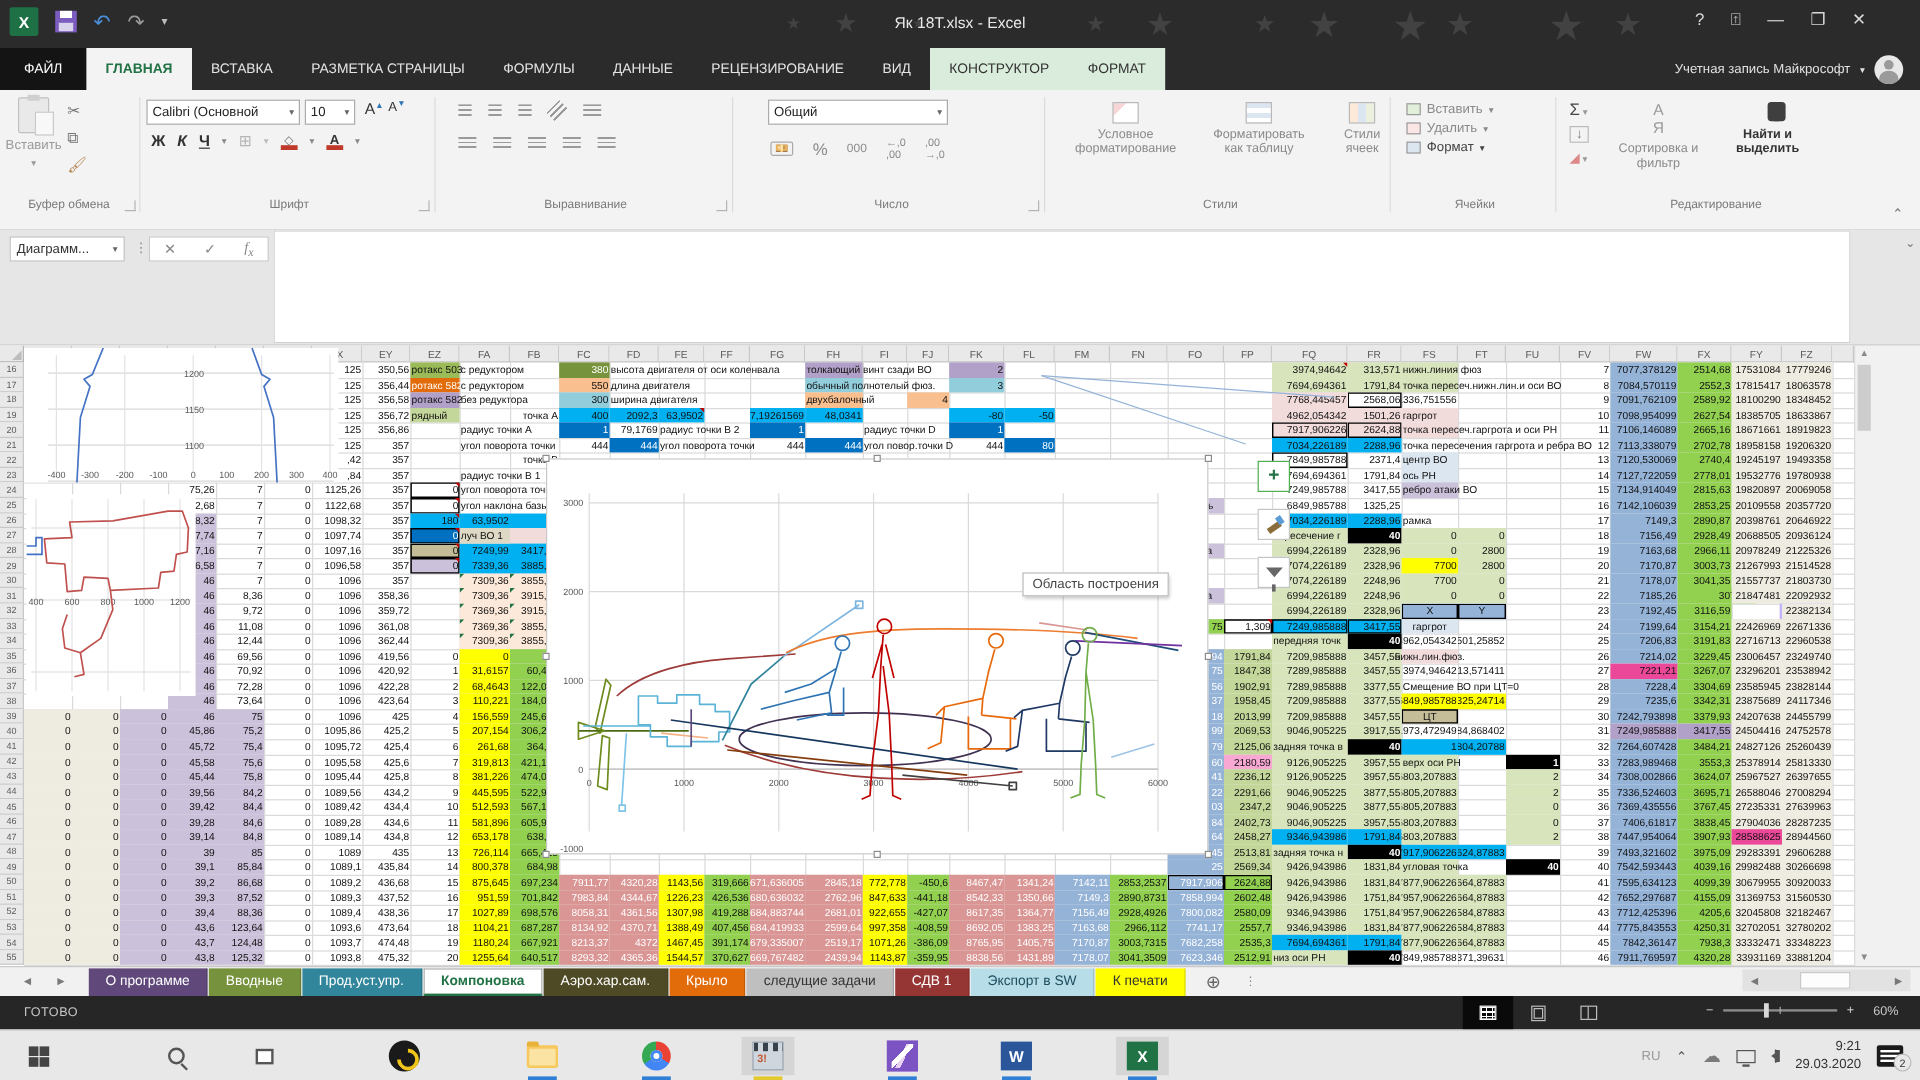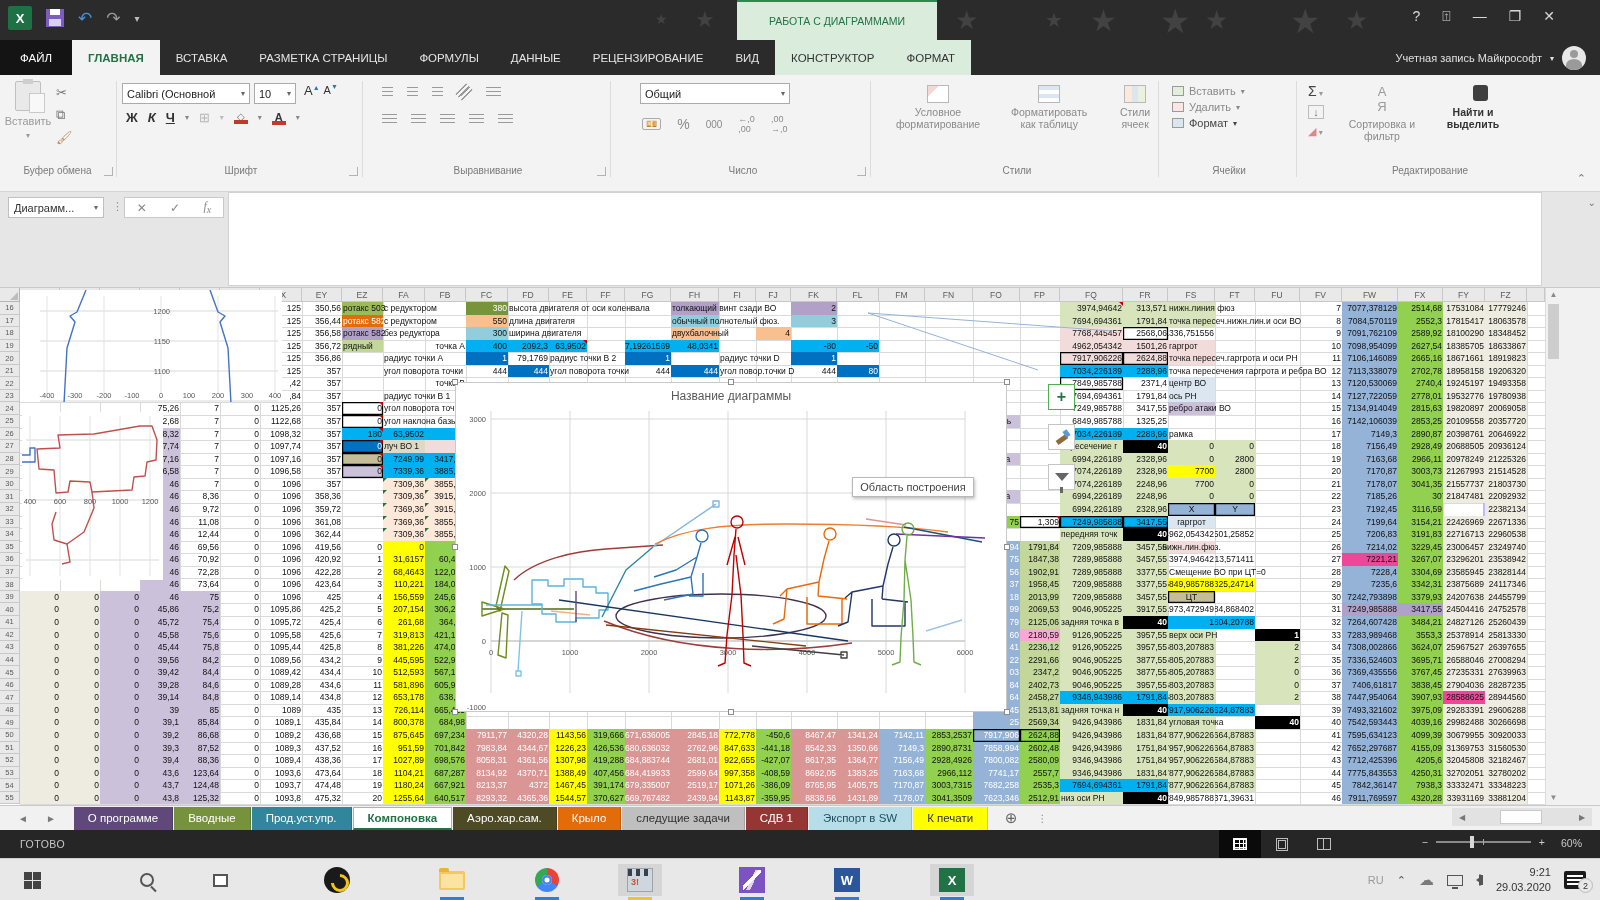--- a/index.html
+++ b/index.html
@@ -192,21 +192,20 @@
         <div class="star" style="left: 1345px; top: 5px; font-size: 26px;">★</div>
       </div>
     <div id="qat">
       <div class="xl-logo">X</div>
       <div class="save-ic"></div>
       <div class="undo-g">↶</div>
       <div class="redo-g">↷</div>
       <div class="qat-dd">▾</div>
     </div>
     <div id="title-text">Як 18T.xlsx - Excel</div>
-    <div id="ctx-group">РАБОТА С ДИАГРАММАМИ</div>
     <div id="win-controls">
       <span>?</span>
       <span>⍐</span>
       <span>—</span>
       <span>❐</span>
       <span>✕</span>
     </div>
   </div>
 
   <div id="ribbontabs">
@@ -1425,21 +1424,20 @@
       </div>
     </div>
   <div id="farright"></div>
   <div id="vscroll">
     <div id="vs-up">▲</div>
     <div id="vs-thumb"></div>
     <div id="vs-dn">▼</div>
   </div>
 
   <div id="mainchart" class="echart" style="left:455px;top:382px;width:552px;height:330px;">
-    <div id="mc-title">Название диаграммы</div>
     <svg id="mc-svg" width="552" height="330">
         <line x1="35" y1="28" x2="35" y2="310" stroke="#d9d9d9" stroke-width="1"></line>
         <line x1="114" y1="28" x2="114" y2="310" stroke="#d9d9d9" stroke-width="1"></line>
         <line x1="193" y1="28" x2="193" y2="310" stroke="#d9d9d9" stroke-width="1"></line>
         <line x1="272" y1="28" x2="272" y2="310" stroke="#d9d9d9" stroke-width="1"></line>
         <line x1="351" y1="28" x2="351" y2="310" stroke="#d9d9d9" stroke-width="1"></line>
         <line x1="430" y1="28" x2="430" y2="310" stroke="#d9d9d9" stroke-width="1"></line>
         <line x1="509" y1="28" x2="509" y2="310" stroke="#d9d9d9" stroke-width="1"></line>
         <line x1="35" y1="36" x2="509" y2="36" stroke="#d9d9d9" stroke-width="1"></line>
         <line x1="35" y1="110" x2="509" y2="110" stroke="#d9d9d9" stroke-width="1"></line>

